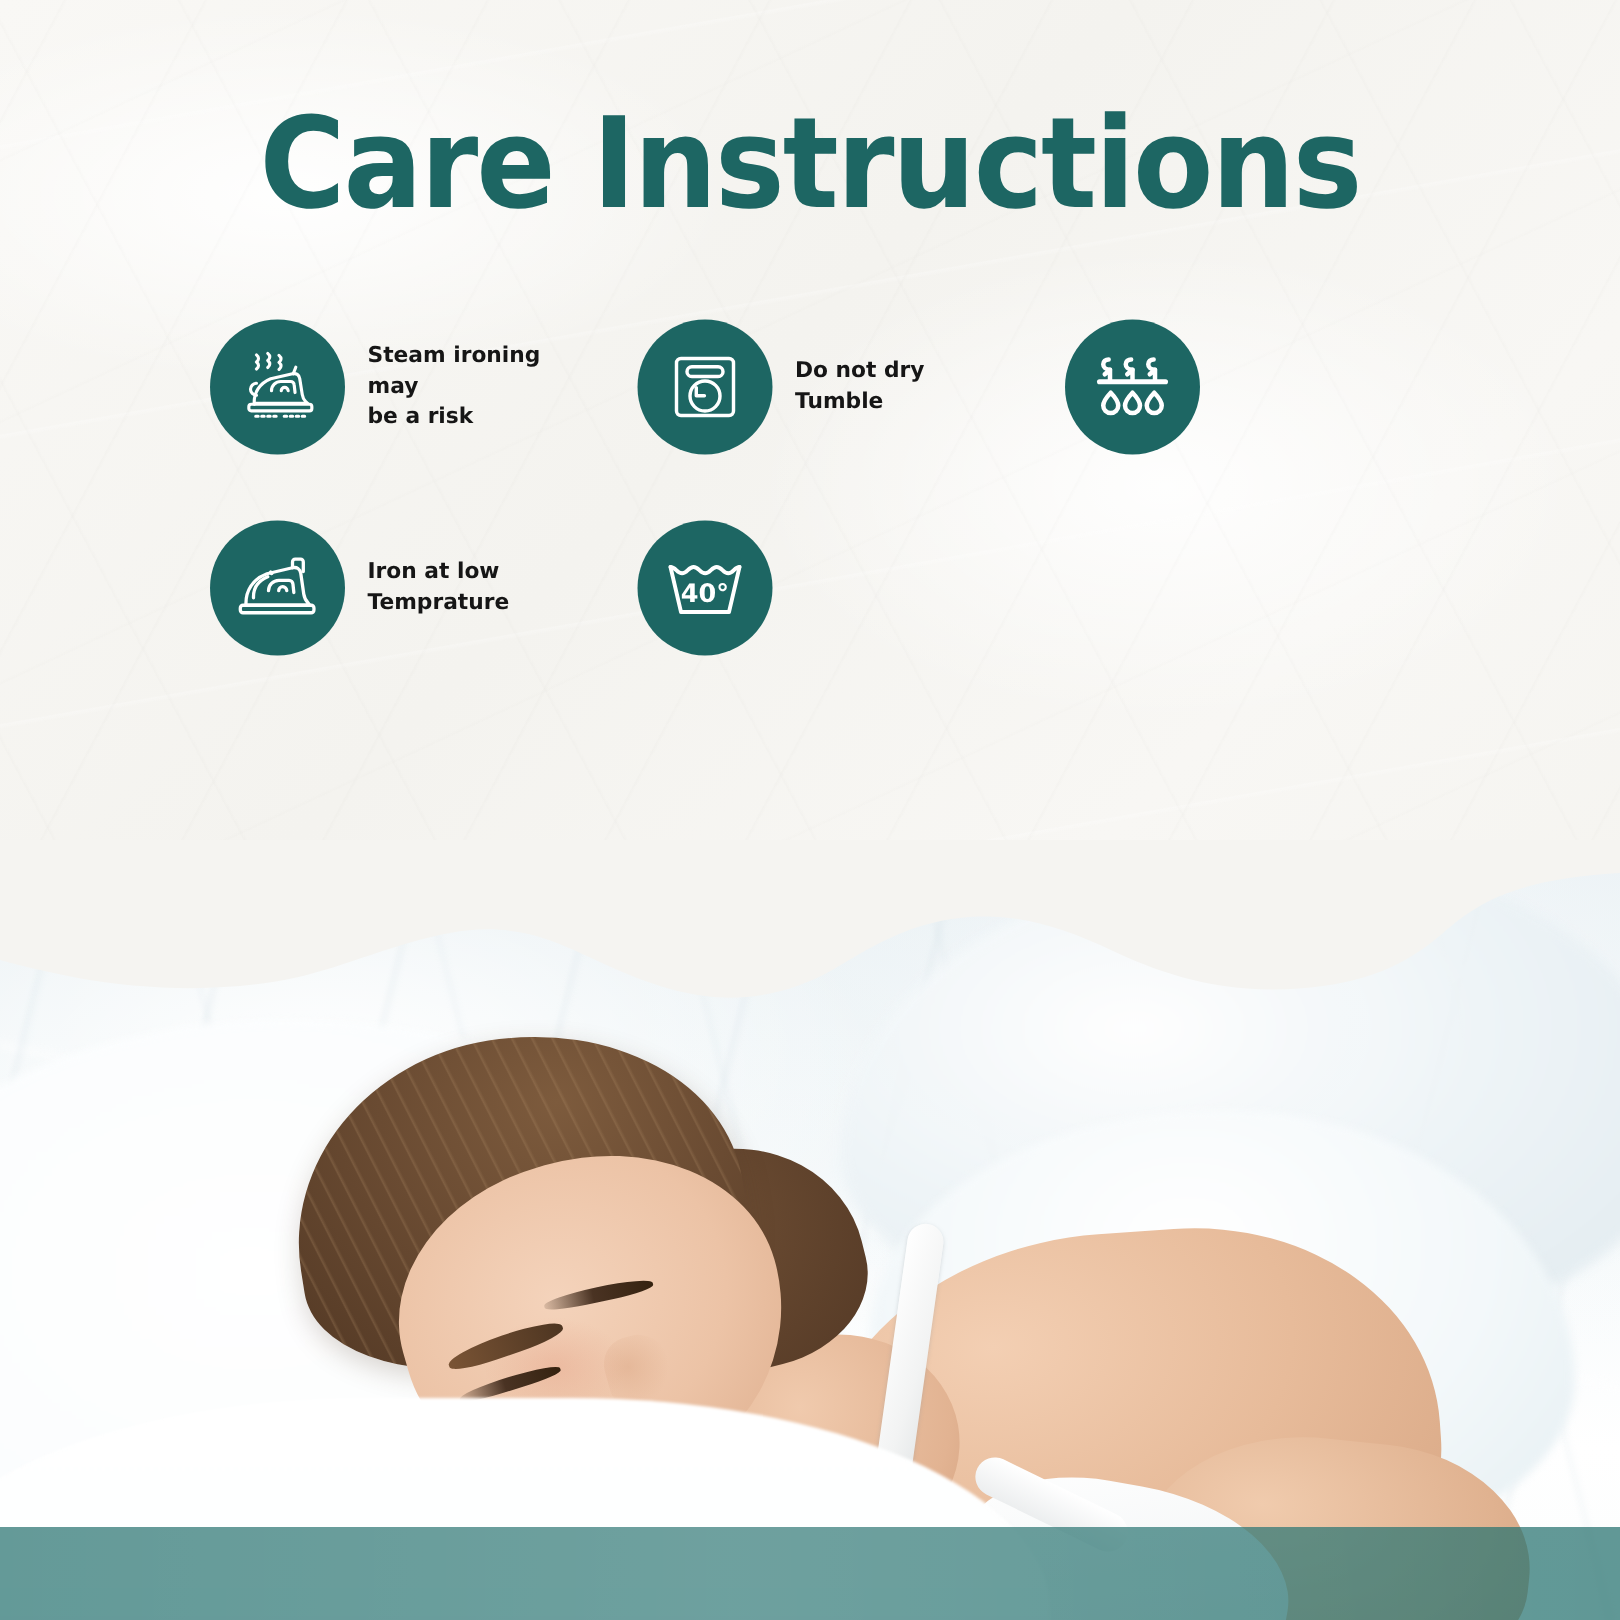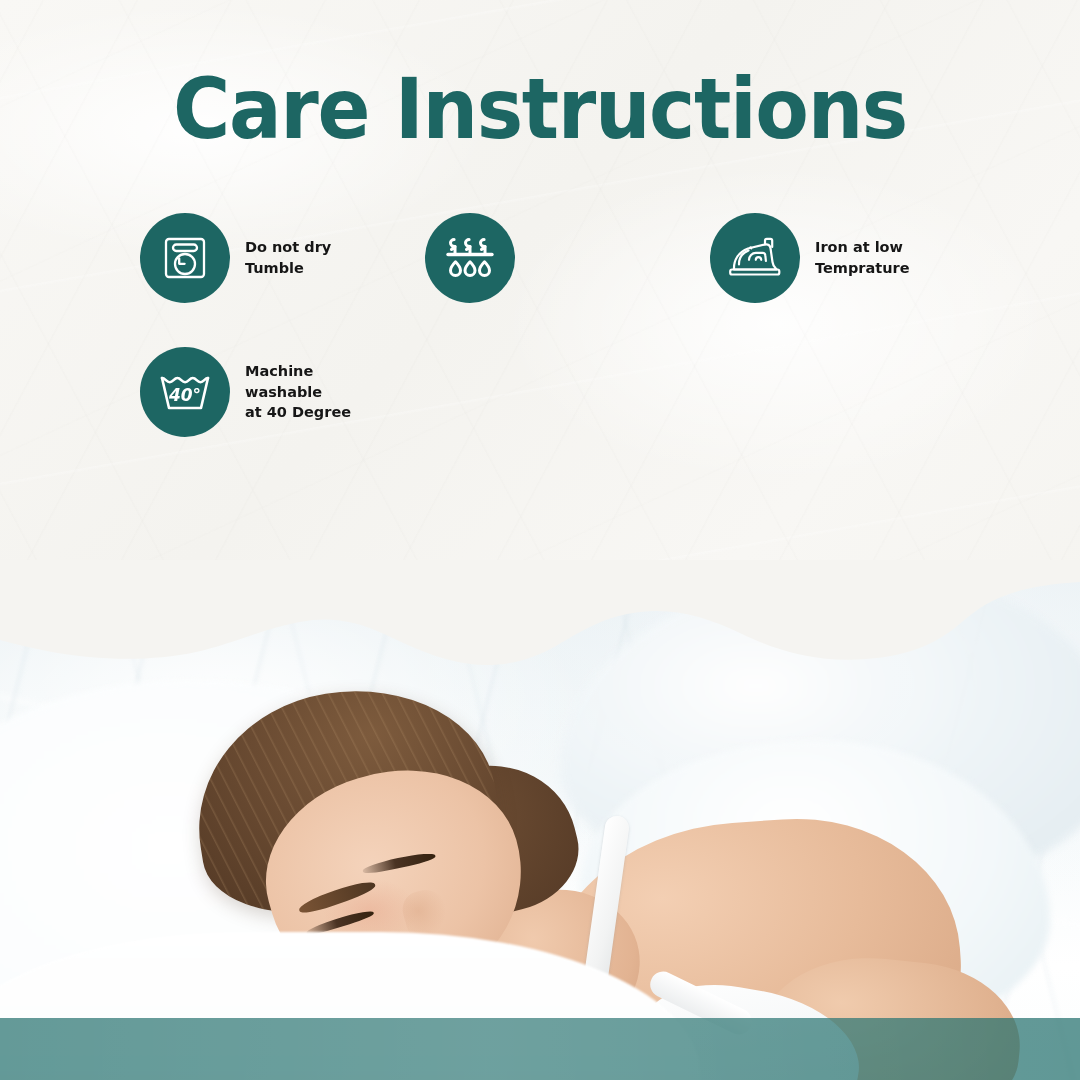--- a/index.html
+++ b/index.html
@@ -83,21 +83,20 @@
 
   .icon-circle {
     flex: 0 0 auto;
     width: 90px;
     height: 90px;
     border-radius: 50%;
     background: #1d6663;
     display: flex;
     align-items: center;
     justify-content: center;
-    font-style: italic;
   }
   .icon-circle svg { display: block; }
 
   .care-label {
     font-family: "DejaVu Sans", sans-serif;
     font-size: 14.5px;
     font-weight: 700;
     line-height: 1.42;
     color: #161616;
     max-width: 150px;
@@ -360,20 +359,39 @@
 
 <div id="stage">
 
   <div class="paper-bg"></div>
   <div class="paper-creases"></div>
 
   <div class="title">Care Instructions</div>
 
   <div class="care-grid">
 
+    <div class="care-item">
+      <div class="icon-circle">
+        <svg width="52" height="52" viewBox="0 0 52 52" fill="none" stroke="#ffffff" stroke-width="2.1" stroke-linecap="round" stroke-linejoin="round">
+          <path d="M12 14c1.8-1.5 1.8-3.2 0-4.7 1.8-1.5 1.8-3.2 0-4.7"></path>
+          <path d="M19.5 13c1.8-1.5 1.8-3.2 0-4.7 1.8-1.5 1.8-3.2 0-4.7"></path>
+          <path d="M27 14.3c1.8-1.5 1.8-3.2 0-4.7 1.8-1.5 1.8-3.2 0-4.7"></path>
+          <path d="M10.5 37.5 C10 30 14 23.5 21.5 20.5 L36 17.2 c2.6-.6 4.3.6 4.8 3.1 L42.5 31 c.3 2 .9 3.4 2.3 4.7 l1.3 1.2 H10.5 z"></path>
+          <path d="M8.5 37.5h38.8c.9 0 1.6.7 1.6 1.6v1.2c0 .9-.7 1.6-1.6 1.6H8.5c-.9 0-1.6-.7-1.6-1.6v-1.2c0-.9.7-1.6 1.6-1.6z"></path>
+          <path d="M12 23.5 c-2.2 0-4 1.8-4 4 0 2.2 1.8 4 4 4"></path>
+          <path d="M22 28.5 c0-3.4 2.8-6.2 6.2-6.2 h6.6 c1.2 0 2.2 1 2.3 2.2 l.6 5.2"></path>
+          <path d="M28.5 28.5 c0-1.3 1-2.3 2.3-2.3 1.2 0 2.2 1 2.3 2.3"></path>
+          <path d="M36.5 17.2 l1.7-4.4"></path>
+          <path d="M11.5 45.5h1.6 M15.5 45.5h1.6 M19.5 45.5h1.6 M23.5 45.5h1.6"></path>
+          <path d="M30.5 45.5h1.6 M34.5 45.5h1.6 M38.5 45.5h1.6 M42.5 45.5h1.6"></path>
+        </svg>
+      </div>
+      <div class="care-label">Steam ironing may
+be a risk</div>
+    </div>
 
     <div class="care-item">
       <div class="icon-circle">
         <svg width="50" height="50" viewBox="0 0 50 50" fill="none" stroke="#ffffff" stroke-width="2.3" stroke-linecap="round" stroke-linejoin="round">
           <rect x="6" y="6" width="38" height="38" rx="3"></rect>
           <rect x="13" y="11.5" width="24" height="6.5" rx="3.25"></rect>
           <circle cx="25" cy="31" r="10"></circle>
           <path d="M19.2 25.4 v5.4 h5.4"></path>
         </svg>
       </div>
@@ -415,22 +433,20 @@
     </div>
 
     <div class="care-item">
       <div class="icon-circle">
         <svg width="56" height="56" viewBox="0 0 56 56" fill="none" stroke="#ffffff" stroke-width="2.6" stroke-linecap="round" stroke-linejoin="round">
           <path d="M5 14 c3.5 0 4.2 4.2 7.7 4.2 3.5 0 4.2-4.2 7.7-4.2 3.5 0 4.2 4.2 7.7 4.2 3.5 0 4.2-4.2 7.7-4.2 3.5 0 4.2 4.2 7.7 4.2 3.4 0 4.1-4.2 7.5-4.2"></path>
           <path d="M5 14 L12 44 H44 L51 14"></path>
           <text x="28" y="37" font-family="DejaVu Sans, sans-serif" font-size="17" font-weight="700" fill="#ffffff" stroke="none" text-anchor="middle">40°</text>
         </svg>
       </div>
-      <div class="care-label">Machine washable
-at 40 Degree</div>
     </div>
 
   </div>
 
   <div class="photo">
     <div class="bed-base"></div>
     <div class="bed-folds"></div>
     <div class="duvet-r"></div>
     <div class="duvet-r2"></div>
     <div class="pillow-l"></div>

